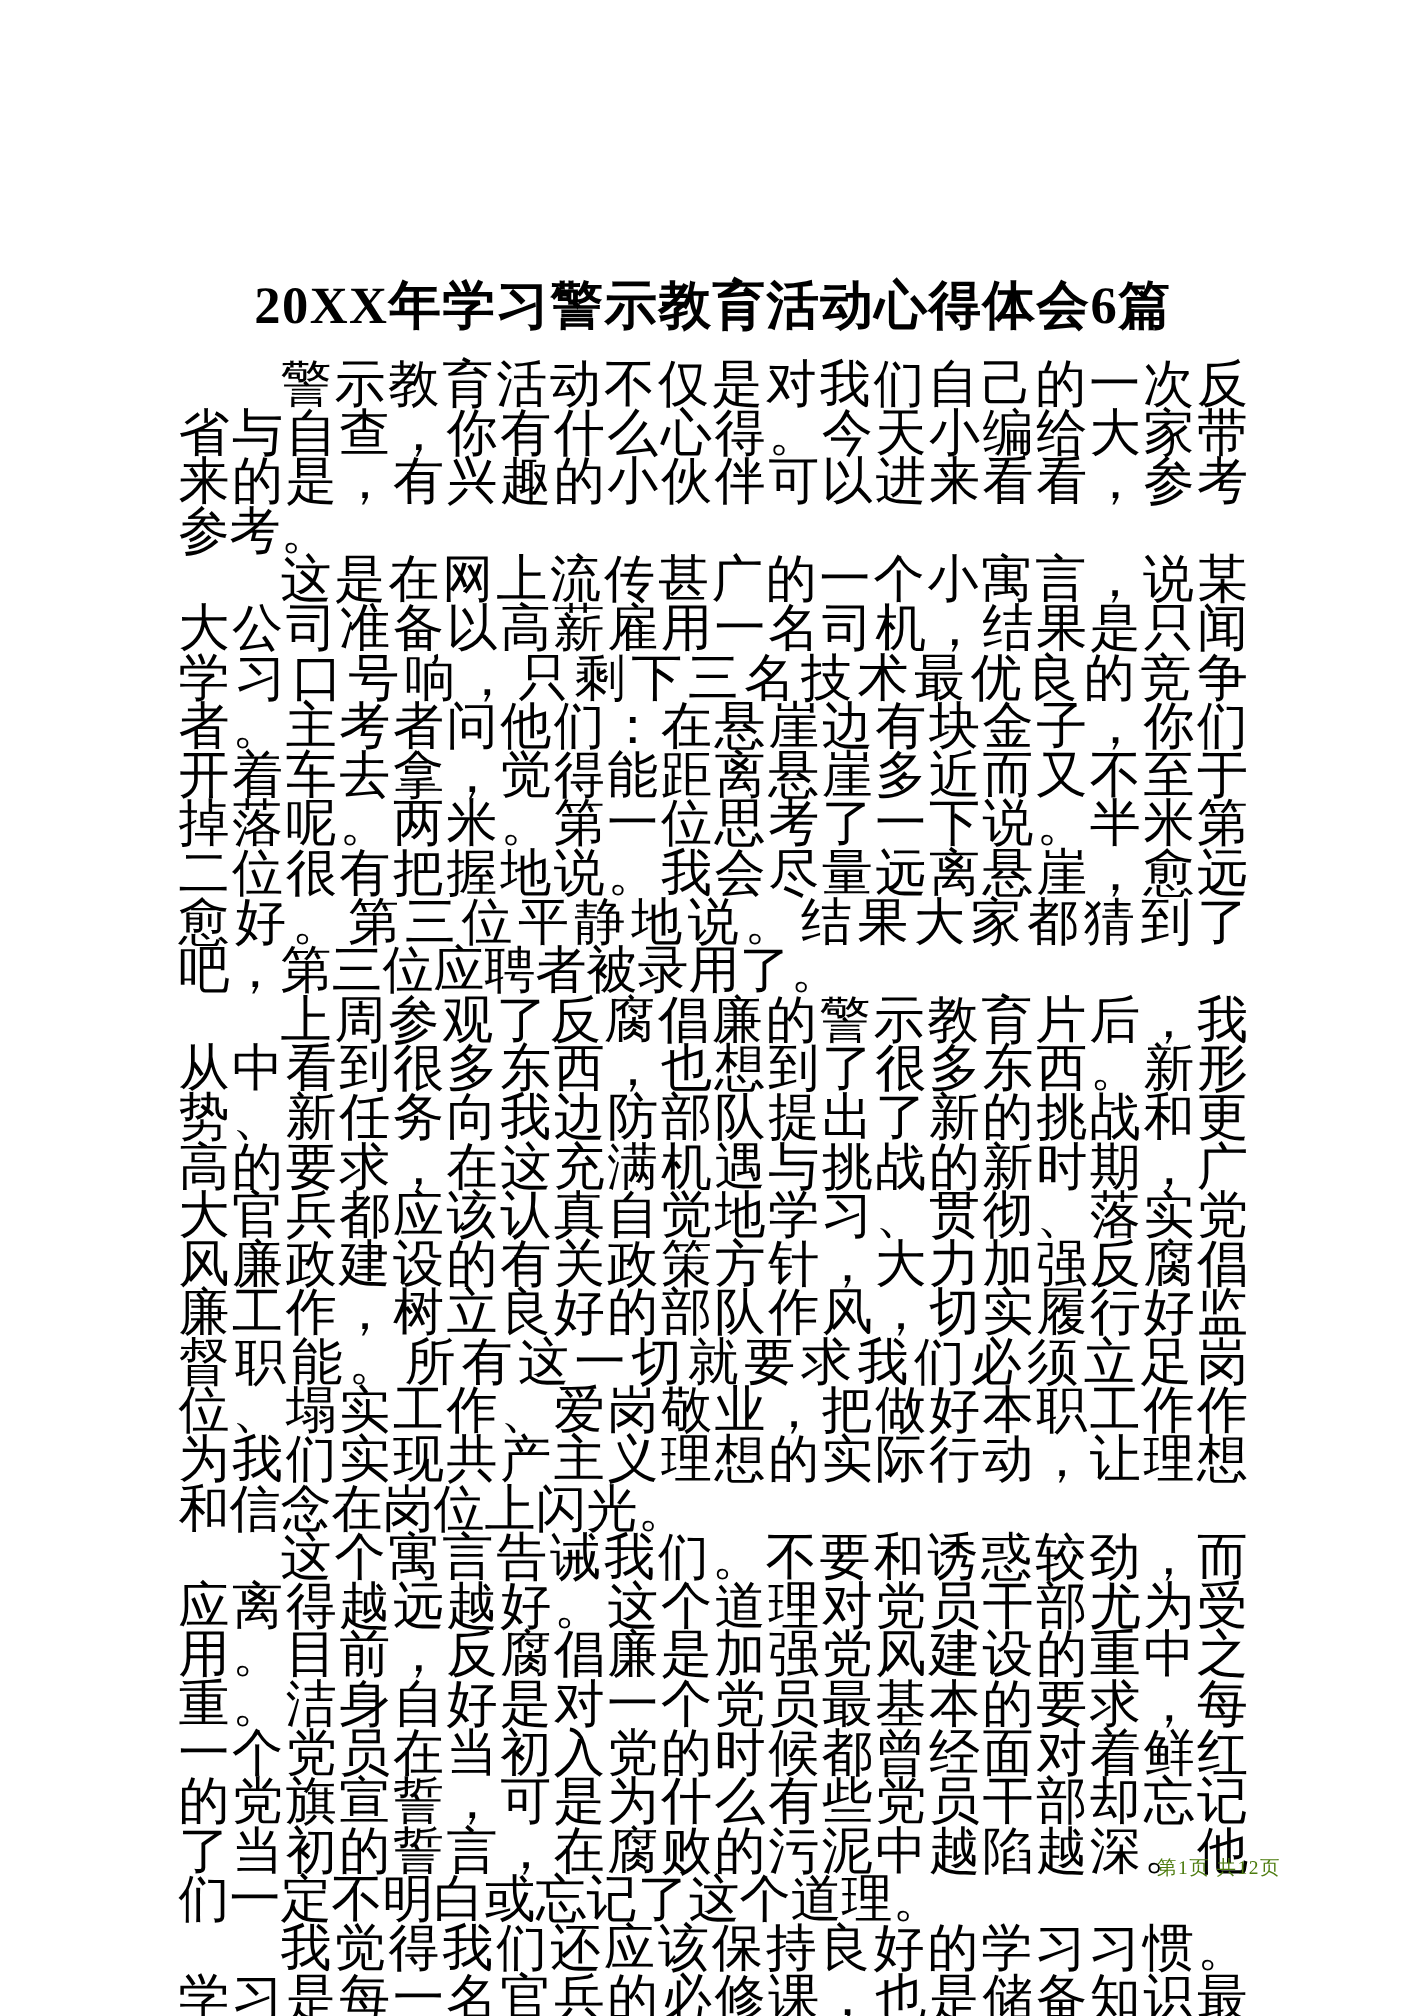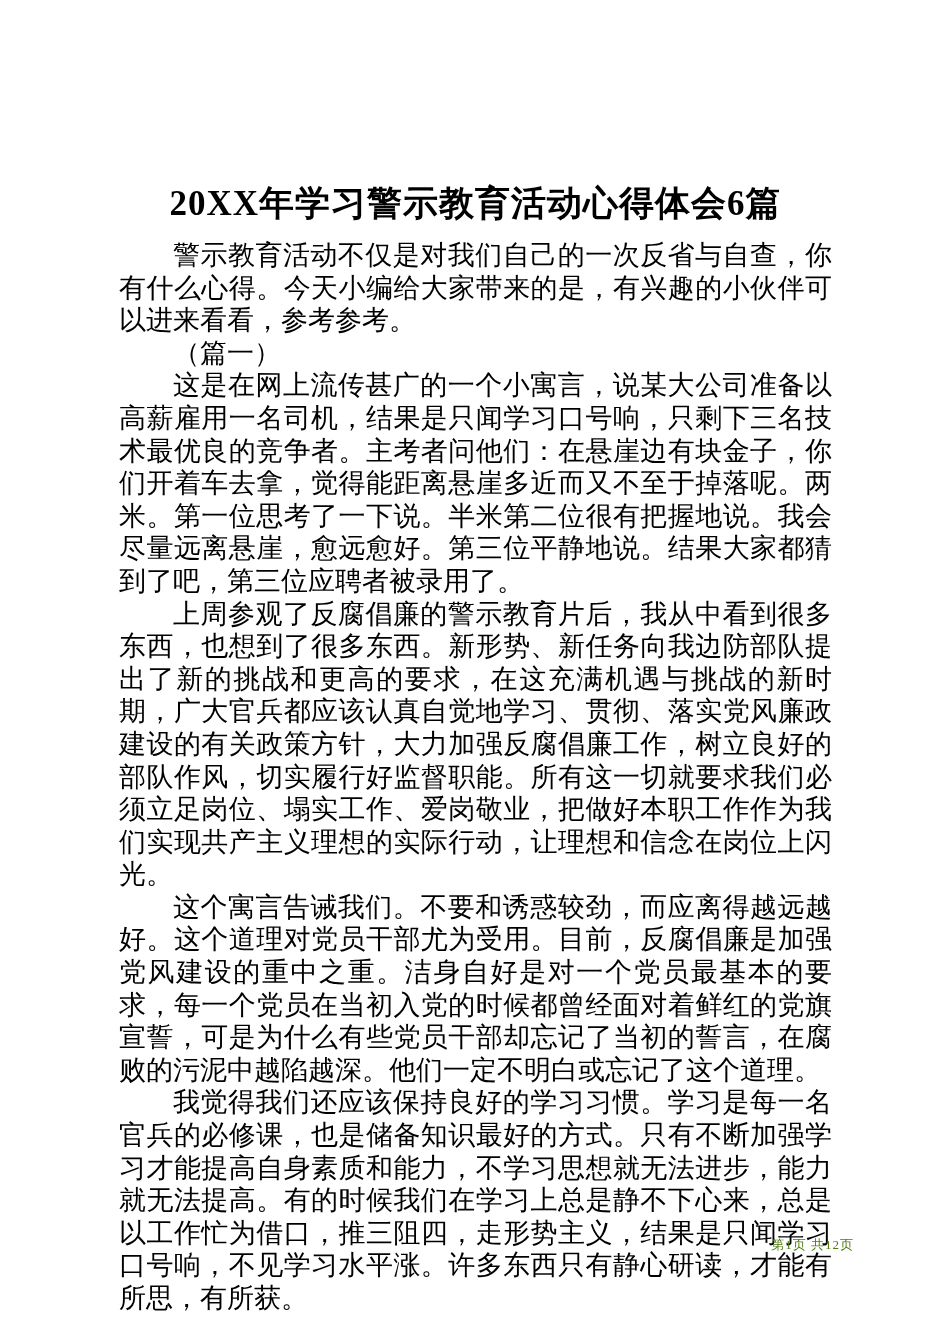--- a/index.html
+++ b/index.html
@@ -29,47 +29,45 @@
   .doc-title {
     font-size: 35px;
     font-weight: bold;
     text-align: center;
     line-height: 46px;
     margin: 0 0 14px 0;
     letter-spacing: 1px;
     white-space: nowrap;
   }
   .para {
-    font-size: 27px;
+    font-size: 34px;
     line-height: 32.6px;
     text-align: justify;
     text-justify: inter-ideograph;
     text-indent: 2em;
     margin: 0;
     word-break: break-all;
-    font-family: Liberation Mono, monospace;
   }
   .page-footer {
     position: absolute;
     left: 141px;
     top: 1236px;
     width: 713px;
     text-align: right;
     font-size: 13px;
     letter-spacing: 1px;
     color: #4d7c0f;
   }
 </style>
 </head>
 <body>
 
 <div class="page">
   <div class="content">
     <h1 class="doc-title">20XX年学习警示教育活动心得体会6篇</h1>
     <p class="para">警示教育活动不仅是对我们自己的一次反省与自查，你有什么心得。今天小编给大家带来的是，有兴趣的小伙伴可以进来看看，参考参考。</p>
-    <p class="para">（篇一）</p>
     <p class="para">这是在网上流传甚广的一个小寓言，说某大公司准备以高薪雇用一名司机，结果是只闻学习口号响，只剩下三名技术最优良的竞争者。主考者问他们：在悬崖边有块金子，你们开着车去拿，觉得能距离悬崖多近而又不至于掉落呢。两米。第一位思考了一下说。半米第二位很有把握地说。我会尽量远离悬崖，愈远愈好。第三位平静地说。结果大家都猜到了吧，第三位应聘者被录用了。</p>
     <p class="para">上周参观了反腐倡廉的警示教育片后，我从中看到很多东西，也想到了很多东西。新形势、新任务向我边防部队提出了新的挑战和更高的要求，在这充满机遇与挑战的新时期，广大官兵都应该认真自觉地学习、贯彻、落实党风廉政建设的有关政策方针，大力加强反腐倡廉工作，树立良好的部队作风，切实履行好监督职能。所有这一切就要求我们必须立足岗位、塌实工作、爱岗敬业，把做好本职工作作为我们实现共产主义理想的实际行动，让理想和信念在岗位上闪光。</p>
     <p class="para">这个寓言告诫我们。不要和诱惑较劲，而应离得越远越好。这个道理对党员干部尤为受用。目前，反腐倡廉是加强党风建设的重中之重。洁身自好是对一个党员最基本的要求，每一个党员在当初入党的时候都曾经面对着鲜红的党旗宣誓，可是为什么有些党员干部却忘记了当初的誓言，在腐败的污泥中越陷越深。他们一定不明白或忘记了这个道理。</p>
     <p class="para">我觉得我们还应该保持良好的学习习惯。学习是每一名官兵的必修课，也是储备知识最好的方式。只有不断加强学习才能提高自身素质和能力，不学习思想就无法进步，能力就无法提高。有的时候我们在学习上总是静不下心来，总是以工作忙为借口，推三阻四，走形势主义，结果是只闻学习口号响，不见学习水平涨。许多东西只有静心研读，才能有所思，有所获。</p>
   </div>
   <div class="page-footer">第1页 共12页</div>
 </div>
 
 </body></html>

